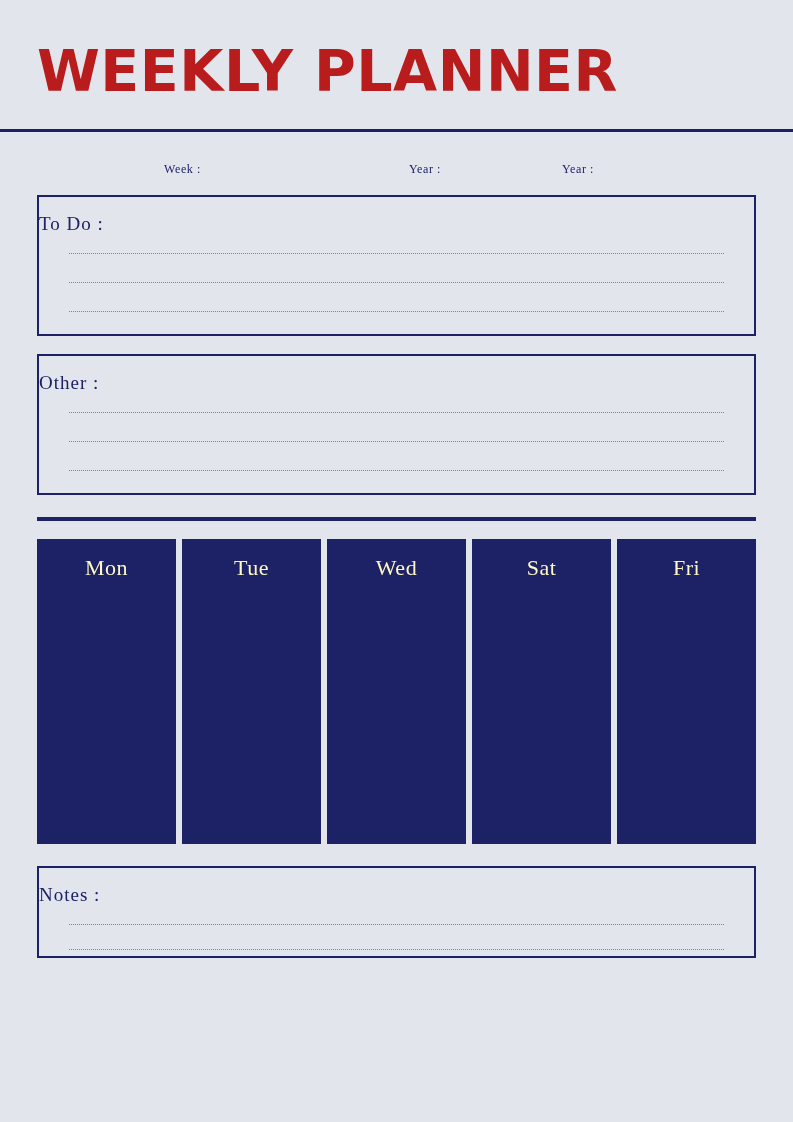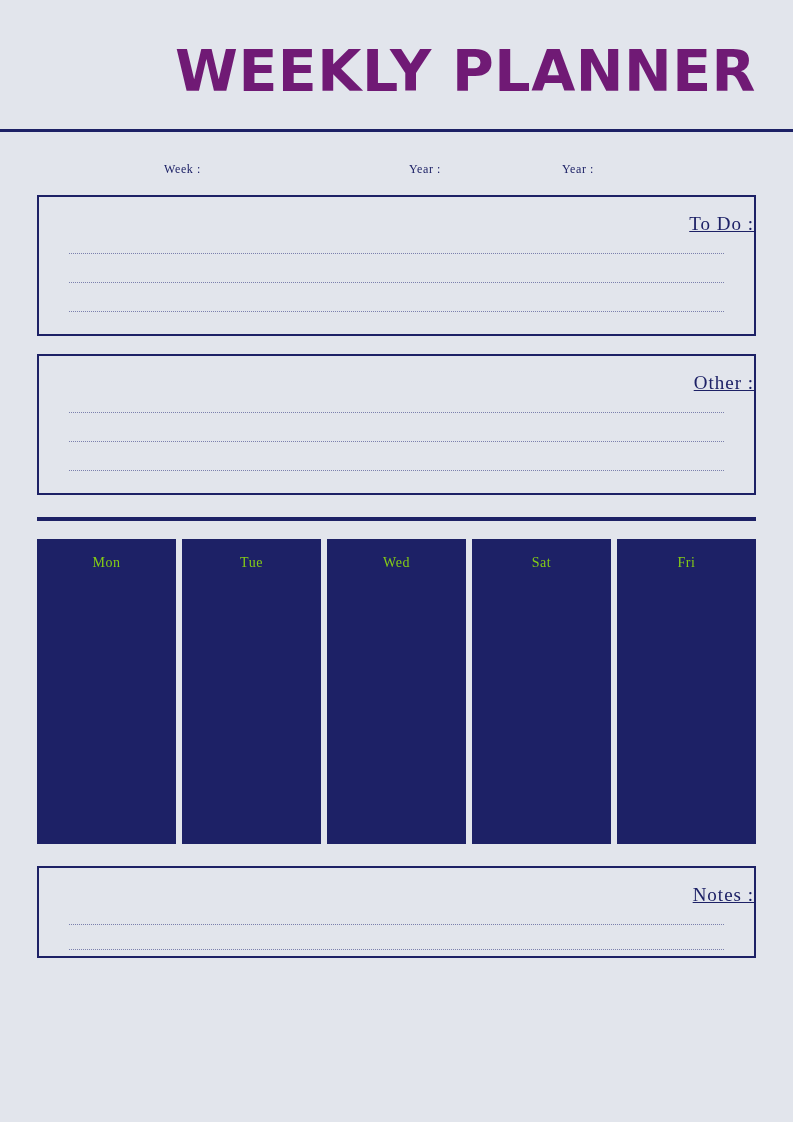--- a/index.html
+++ b/index.html
@@ -16,26 +16,26 @@
   }
   .page {
     position: relative;
     width: 793px;
     height: 1122px;
     box-sizing: border-box;
   }
 
   
   .title {
-    text-align: right;
+    text-align: left;
     font-family: "DejaVu Sans", sans-serif;
     font-weight: bold;
     font-size: 57px;
     letter-spacing: 0.5px;
-    color: #701a75;
+    color: #b91c1c;
     padding-top: 40px;
     line-height: 1.1;
   }
   .title-rule {
     margin: 26px 0 0 0;
     height: 3px;
     background: #1d2166;
     width: 100%;
   }
 
@@ -58,25 +58,24 @@
     padding: 0 37px;
     box-sizing: border-box;
   }
   .panel {
     border: 2px solid #1d2166;
     box-sizing: border-box;
     margin-top: 18px;
     padding: 16px 0 18px 0;
   }
   .panel-title {
-    text-align: right;
+    text-align: left;
     font-size: 19px;
     letter-spacing: 1px;
     margin-bottom: 18px;
-    text-decoration: underline;
   }
   .dotline {
     border-bottom: 1px dotted #7b80ad;
     height: 0;
     margin: 0 30px 28px 30px;
   }
   .dotline:last-child { margin-bottom: 4px; }
 
   .thick-rule {
     height: 4px;
@@ -91,23 +90,23 @@
     gap: 6px;
   }
   .day-col {
     flex: 1 1 0;
     background: #1d2166;
     height: 305px;
     box-sizing: border-box;
     padding-top: 16px;
   }
   .day-label {
-    color: #84cc16;
+    color: #fef9c3;
     text-align: center;
-    font-size: 14px;
+    font-size: 22px;
     letter-spacing: 0.5px;
     font-family: Liberation Serif, serif;
   }
 
   
   .notes-panel {
     border: 2px solid #1d2166;
     box-sizing: border-box;
     margin-top: 22px;
     padding: 16px 0 4px 0;

